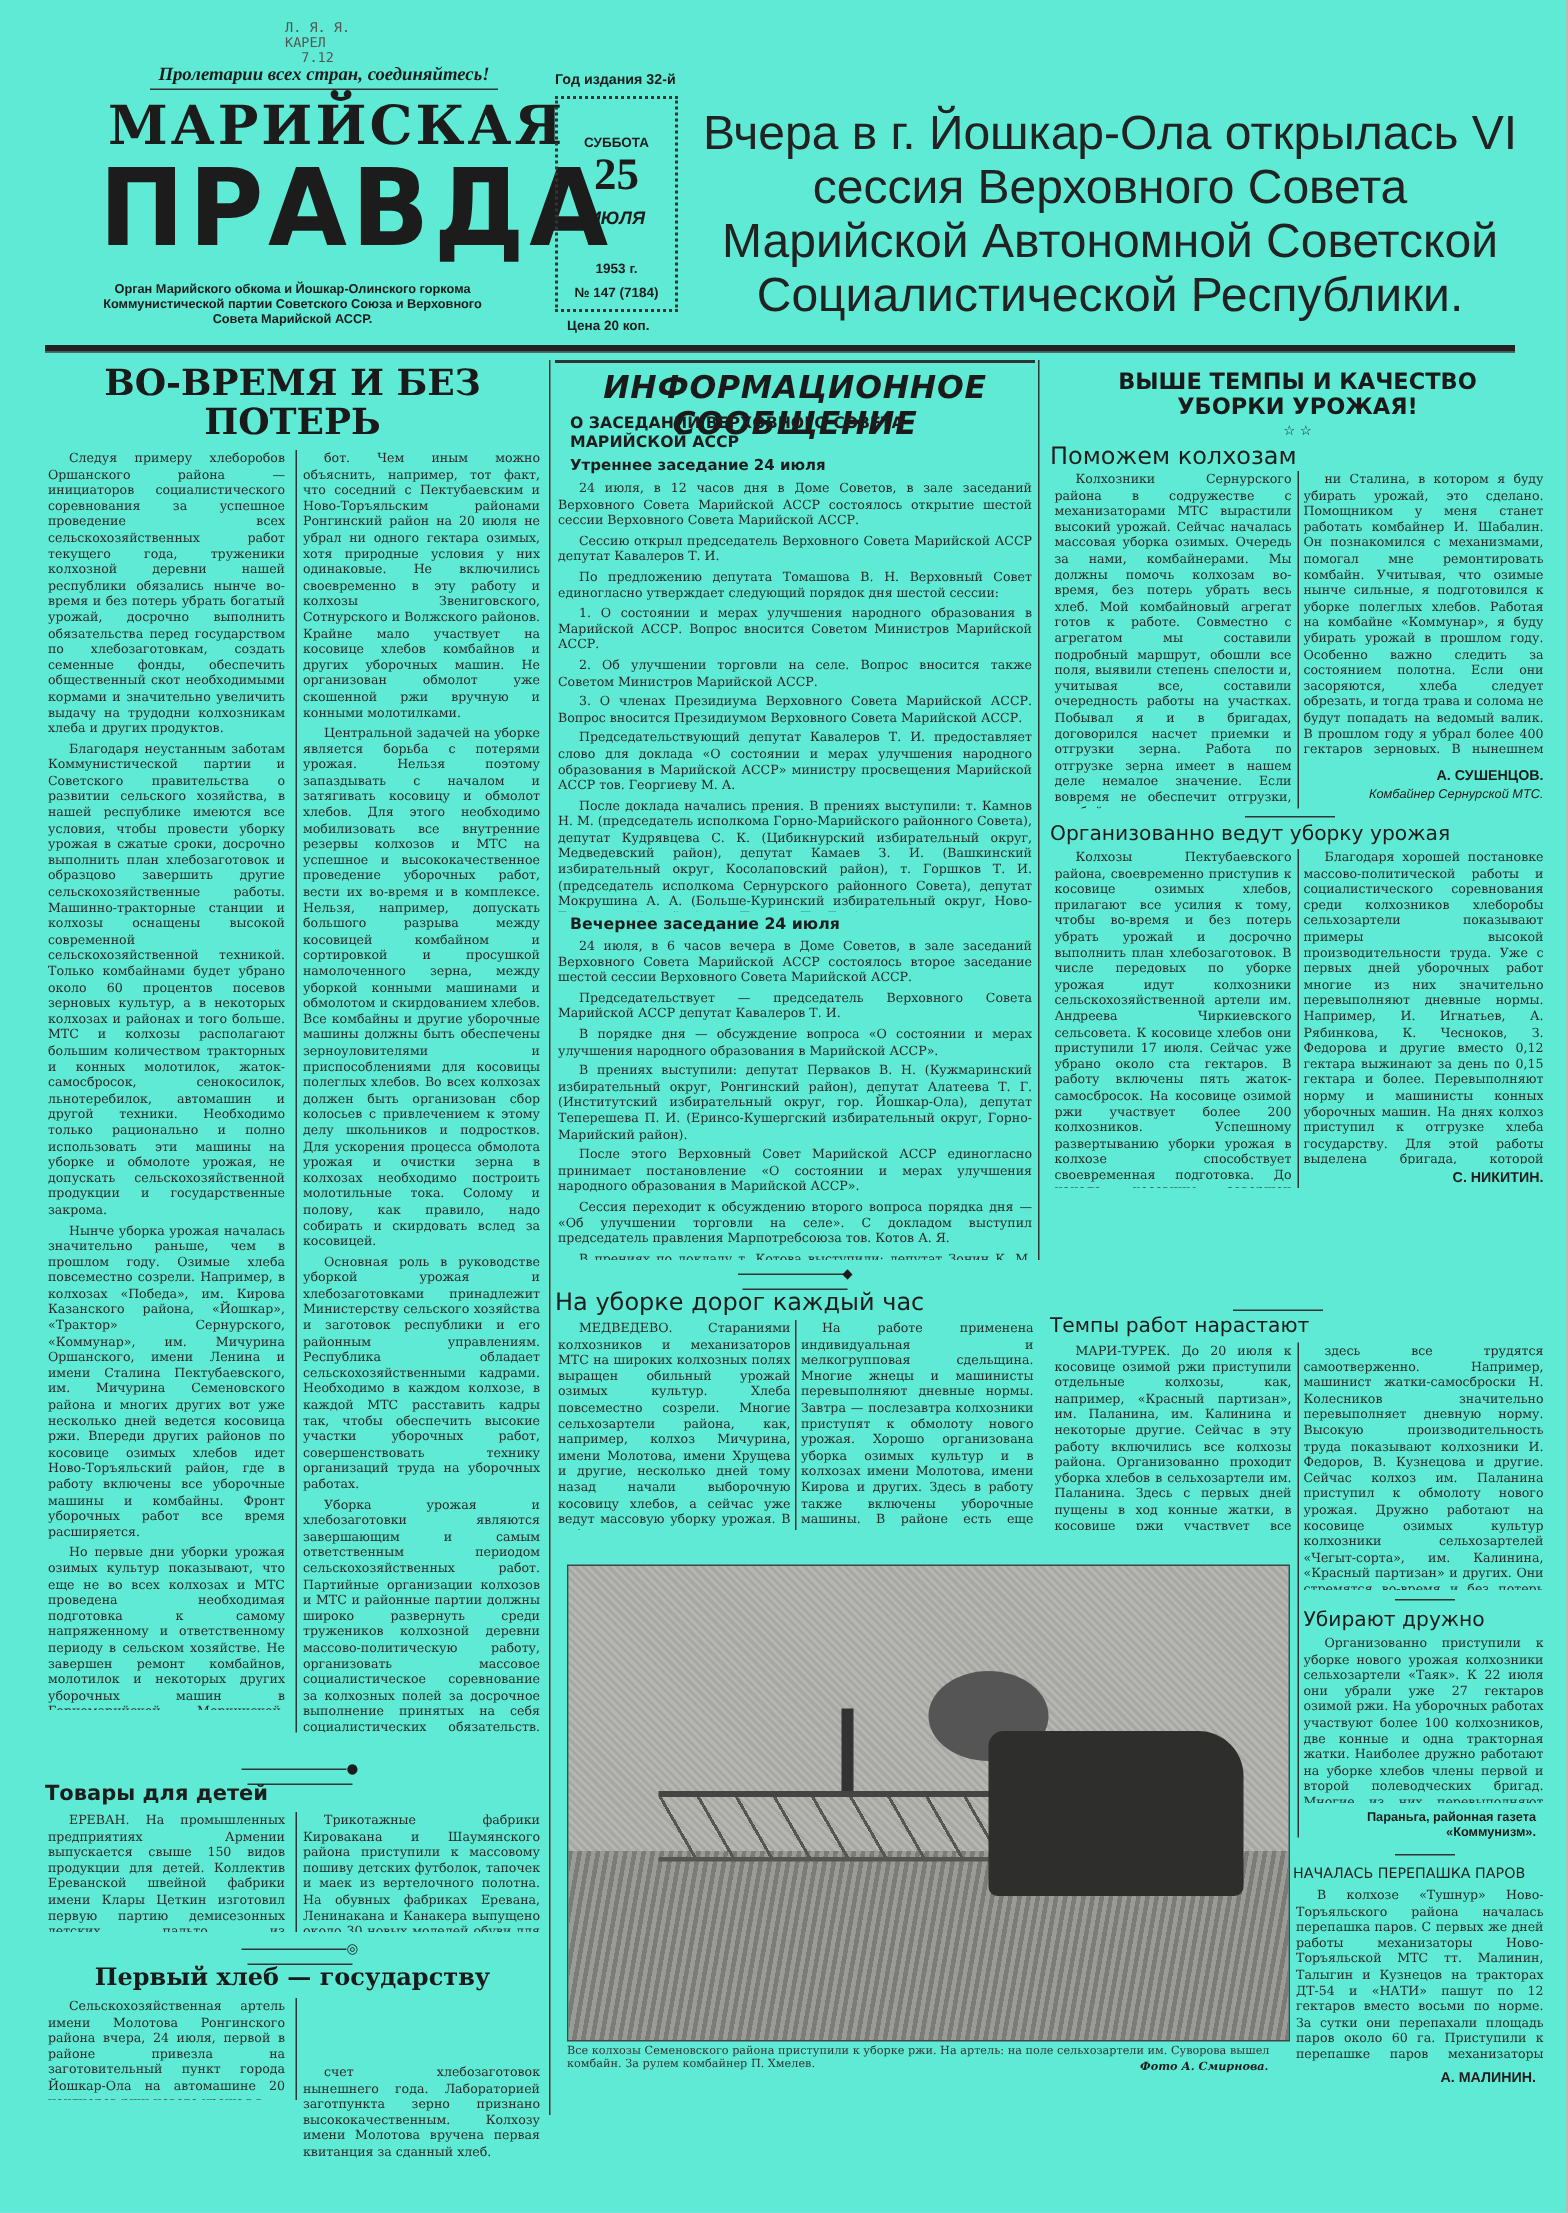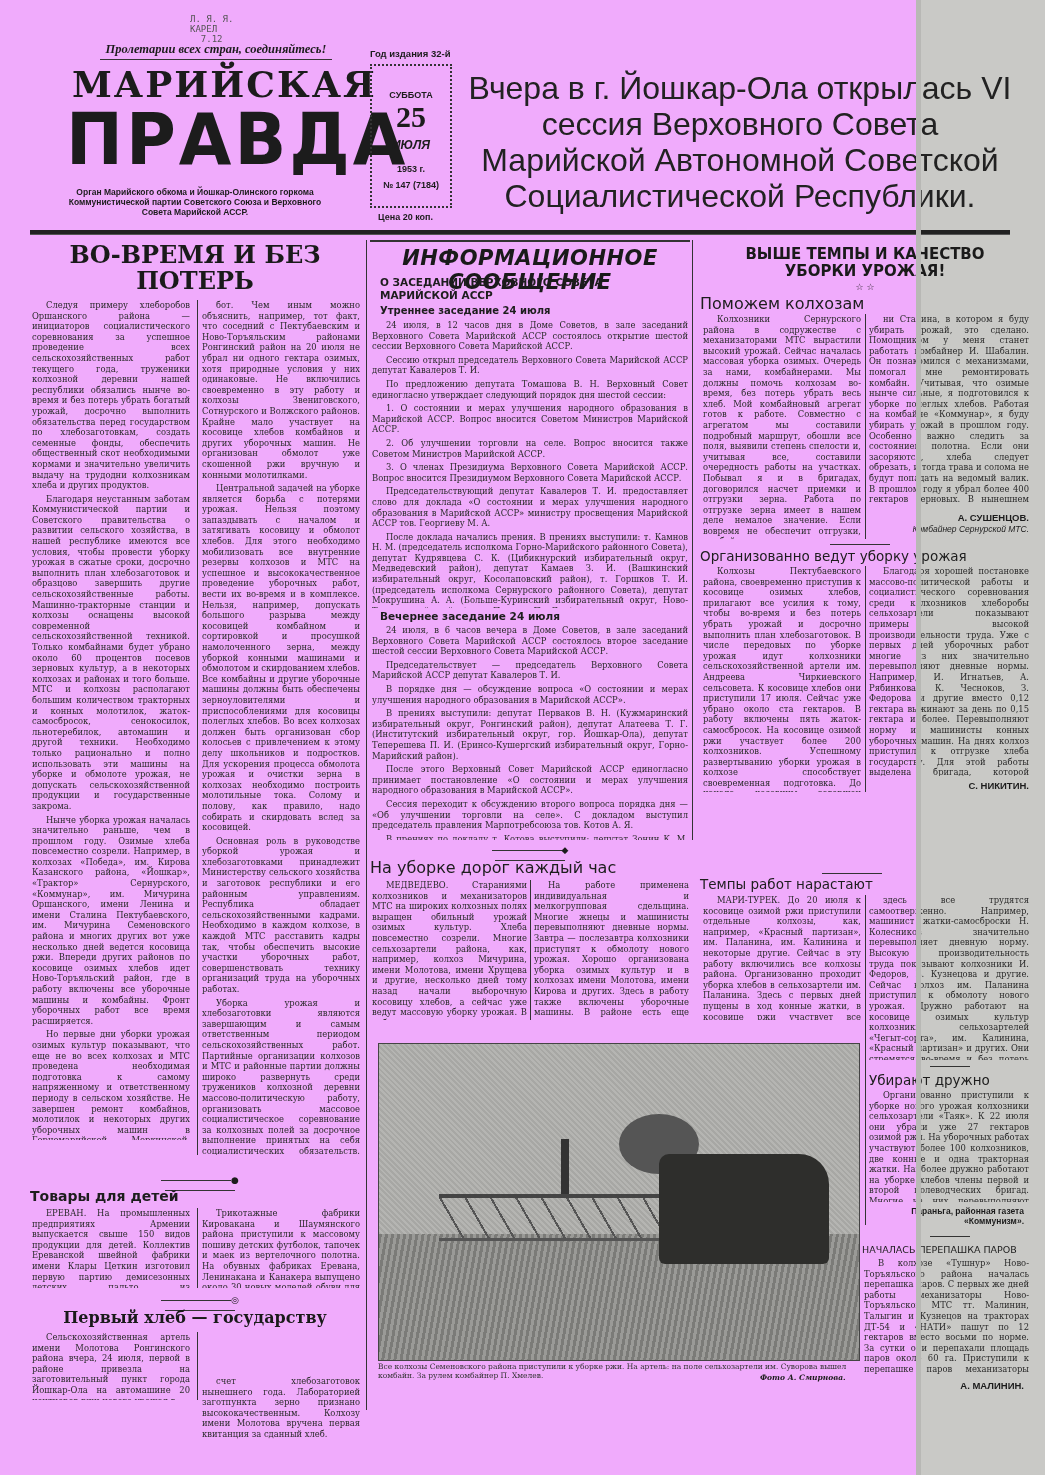--- a/index.html
+++ b/index.html
@@ -1,30 +1,30 @@
 <!DOCTYPE html>
 <html><head>
 <meta charset="utf-8">
 <style>
   html,body{margin:0;padding:0;}
   body{width:1045px;height:1475px;background:#c9c9c6;overflow:hidden;font-family:"DejaVu Serif",serif;color:#1c1c1c;}
-  .page{position:absolute;left:0;top:0;width:916px;height:1475px;background:#f0abfc;}
+  .page{position:absolute;left:0;top:0;width:1044px;height:1475px;background:#5eead4;}
   .page::after{content:"";position:absolute;right:-5px;top:0;width:5px;height:1475px;background:#b8b8b5;}
   .abs{position:absolute;}
   .stamp{left:190px;top:14px;font-family:"DejaVu Sans Mono",monospace;font-size:9px;line-height:10px;color:#555;white-space:pre;}
   .motto{left:100px;top:42px;width:232px;font-family:"Liberation Serif",serif;font-style:italic;font-weight:bold;font-size:12.5px;border-bottom:1.5px solid #333;padding-bottom:2px;text-align:center;}
   .year{left:370px;top:48px;font-family:"Liberation Sans",sans-serif;font-size:9.5px;font-weight:bold;}
   .mast1{left:72px;top:64px;width:270px;text-align:center;font-family:"DejaVu Serif",serif;font-weight:bold;font-size:36px;letter-spacing:2px;line-height:40px;}
   .mast2{left:66px;top:104px;width:284px;text-align:center;font-family:"DejaVu Sans",sans-serif;font-weight:bold;font-size:68px;line-height:72px;letter-spacing:3px;transform:scaleY(1.05);}
   .organ{left:55px;top:187px;width:280px;text-align:center;font-family:"Liberation Sans",sans-serif;font-weight:bold;font-size:8.5px;line-height:10px;}
   .datebox{left:370px;top:64px;width:78px;height:140px;border:2px dotted #333;text-align:center;font-family:"Liberation Sans",sans-serif;}
   .datebox .dow{margin-top:24px;font-size:9px;font-weight:bold;}
   .datebox .day{font-family:"Liberation Serif",serif;font-size:30px;font-weight:bold;line-height:34px;}
   .datebox .mon{font-style:italic;font-weight:bold;font-size:12px;margin-top:4px;}
-  .datebox .yr{font-size:9px;font-weight:bold;margin-top:12px;text-align:center;}
+  .datebox .yr{font-size:9px;font-weight:bold;margin-top:22px;text-align:center;}
   .datebox .num{font-size:9px;font-weight:bold;margin-top:6px;}
   .price{left:378px;top:212px;font-family:"Liberation Sans",sans-serif;font-size:9px;font-weight:bold;}
   .headline{left:460px;top:70px;width:560px;text-align:center;font-family:"Liberation Sans",sans-serif;font-size:32px;line-height:36px;color:#222;}
   .rule{left:30px;top:230px;width:980px;height:4px;background:#222;border-bottom:1px solid #555;}
   .vrule{width:1px;background:#333;}
   .h-big{font-family:"DejaVu Serif",serif;font-weight:bold;text-align:center;color:#1a1a1a;}
   .col{font-size:8.4px;line-height:10.6px;text-align:justify;color:#2a2a2a;font-family:"DejaVu Serif",serif;}
   .col p{margin:0;text-indent:14px;}
   .col p + p{margin-top:3px;}
   .sans-h{font-family:"DejaVu Sans",sans-serif;text-align:left;color:#1d1d1d;}

